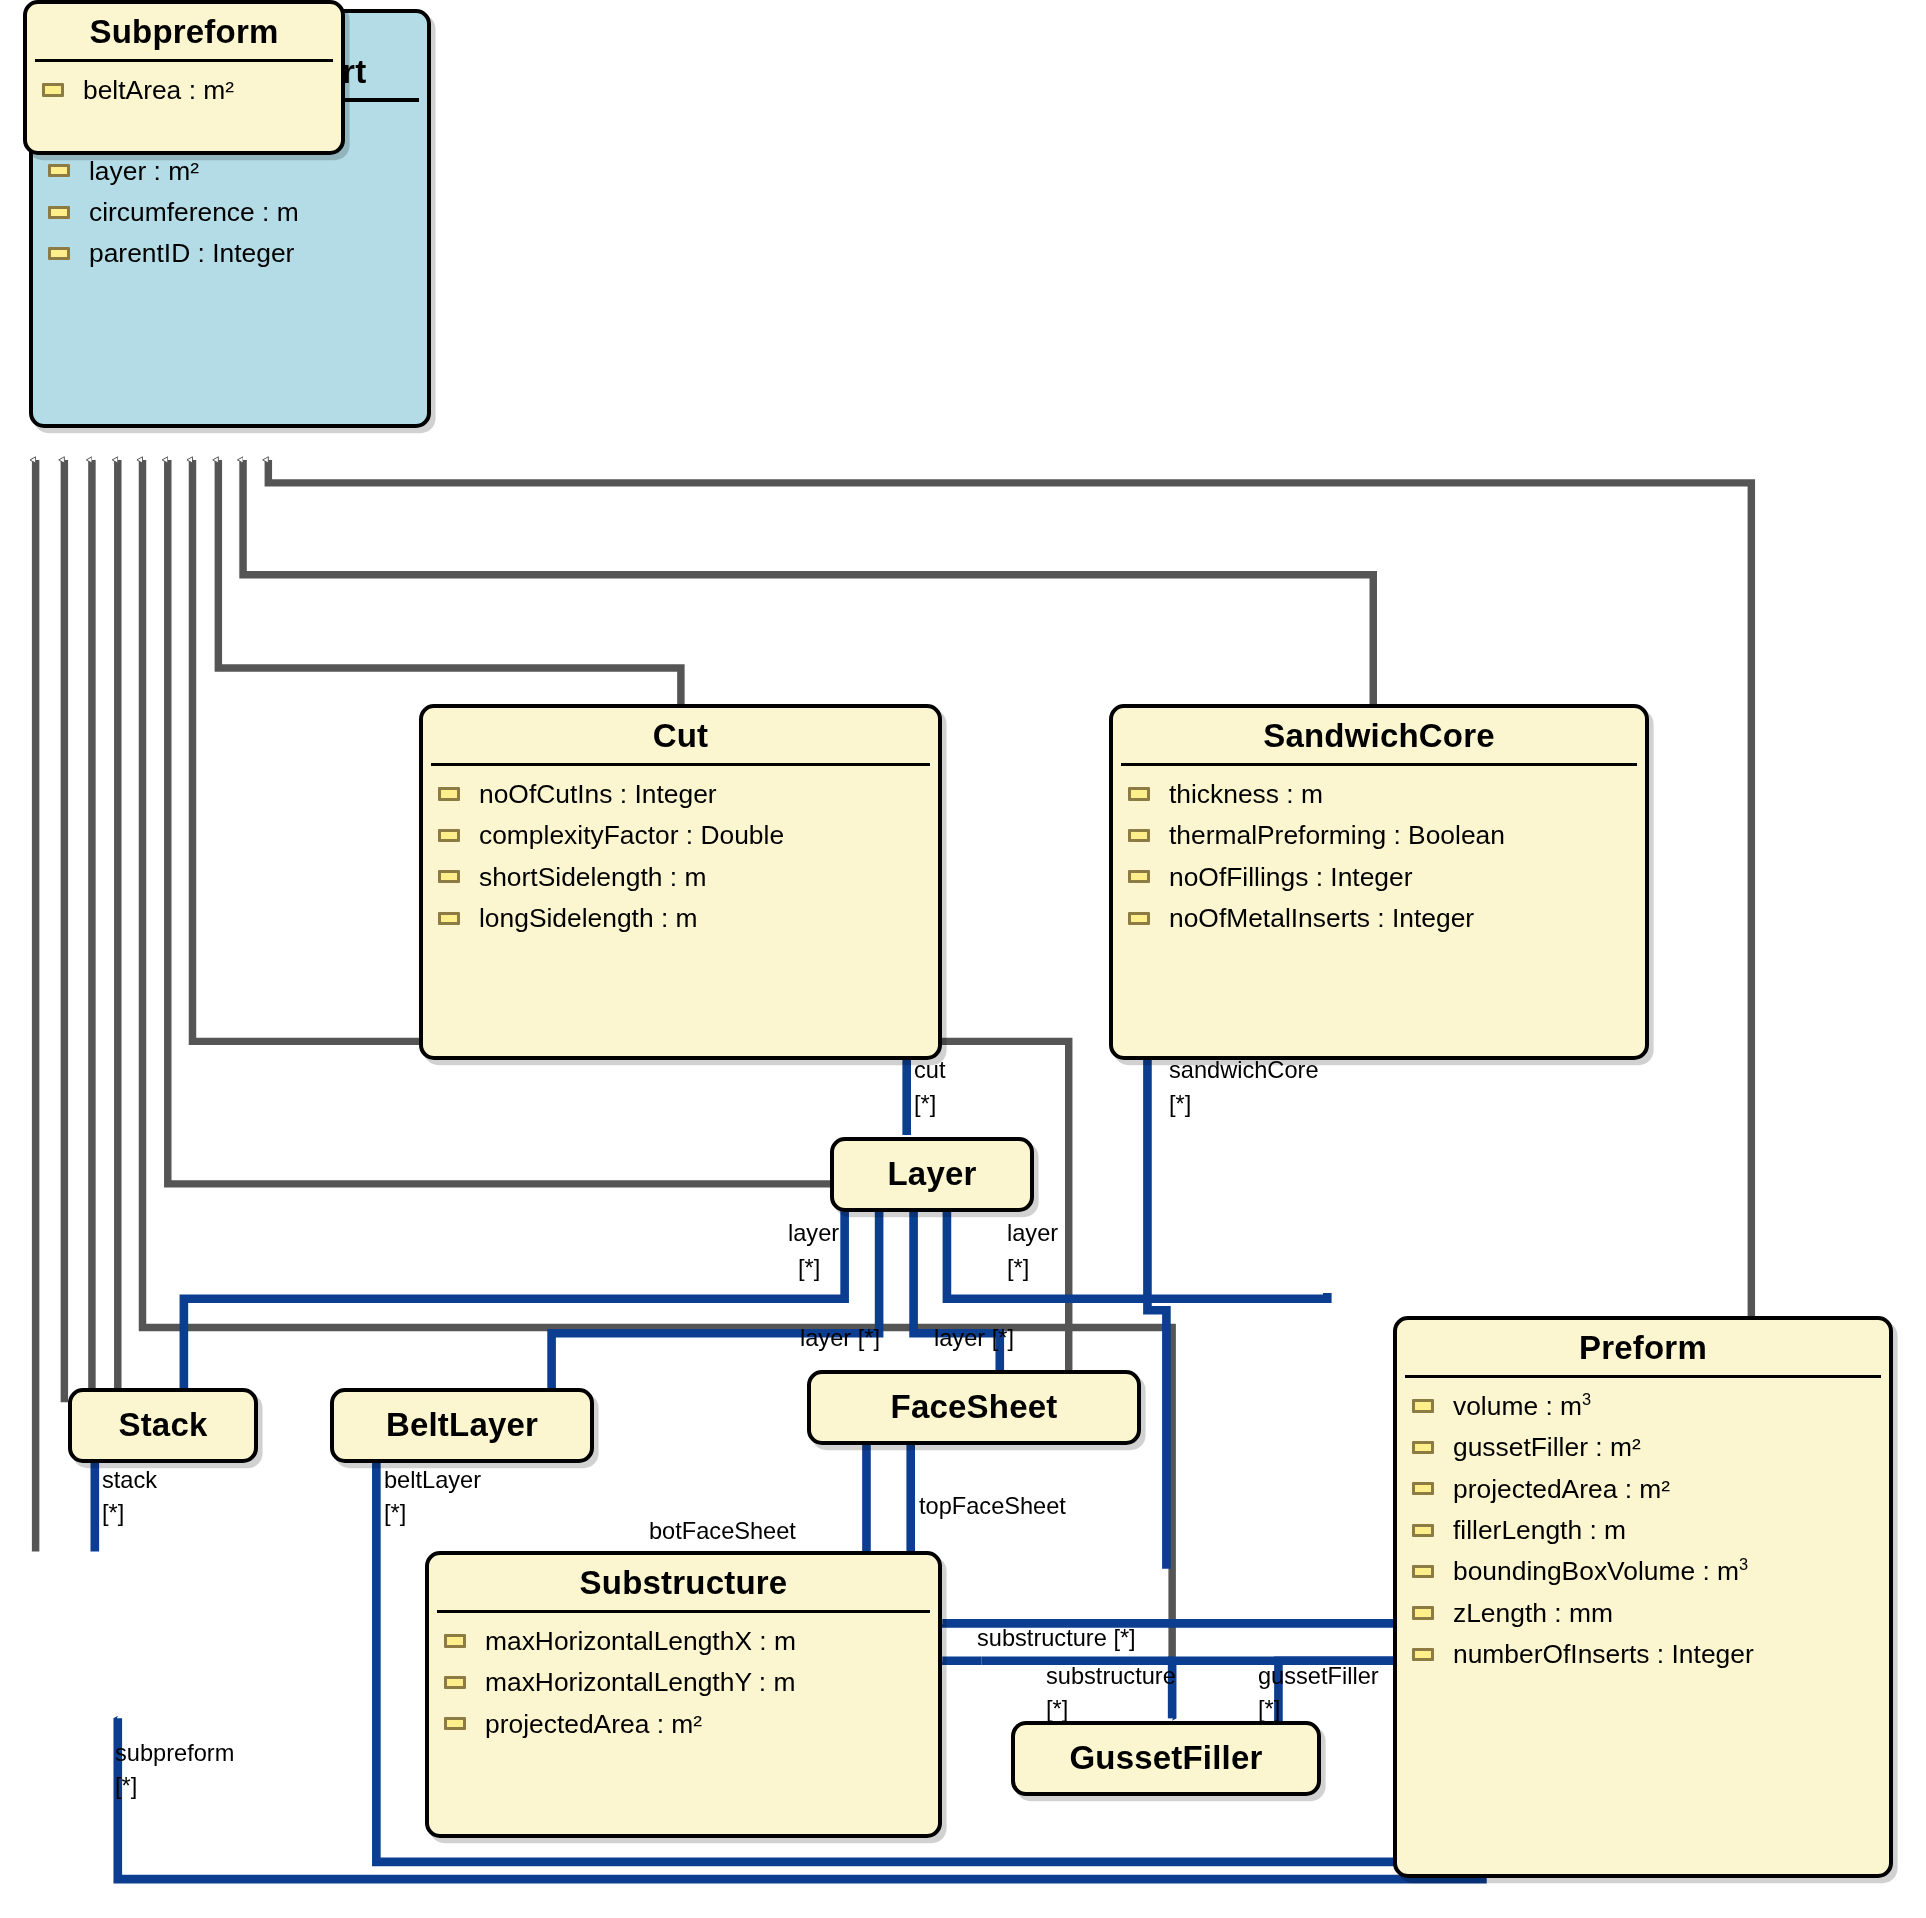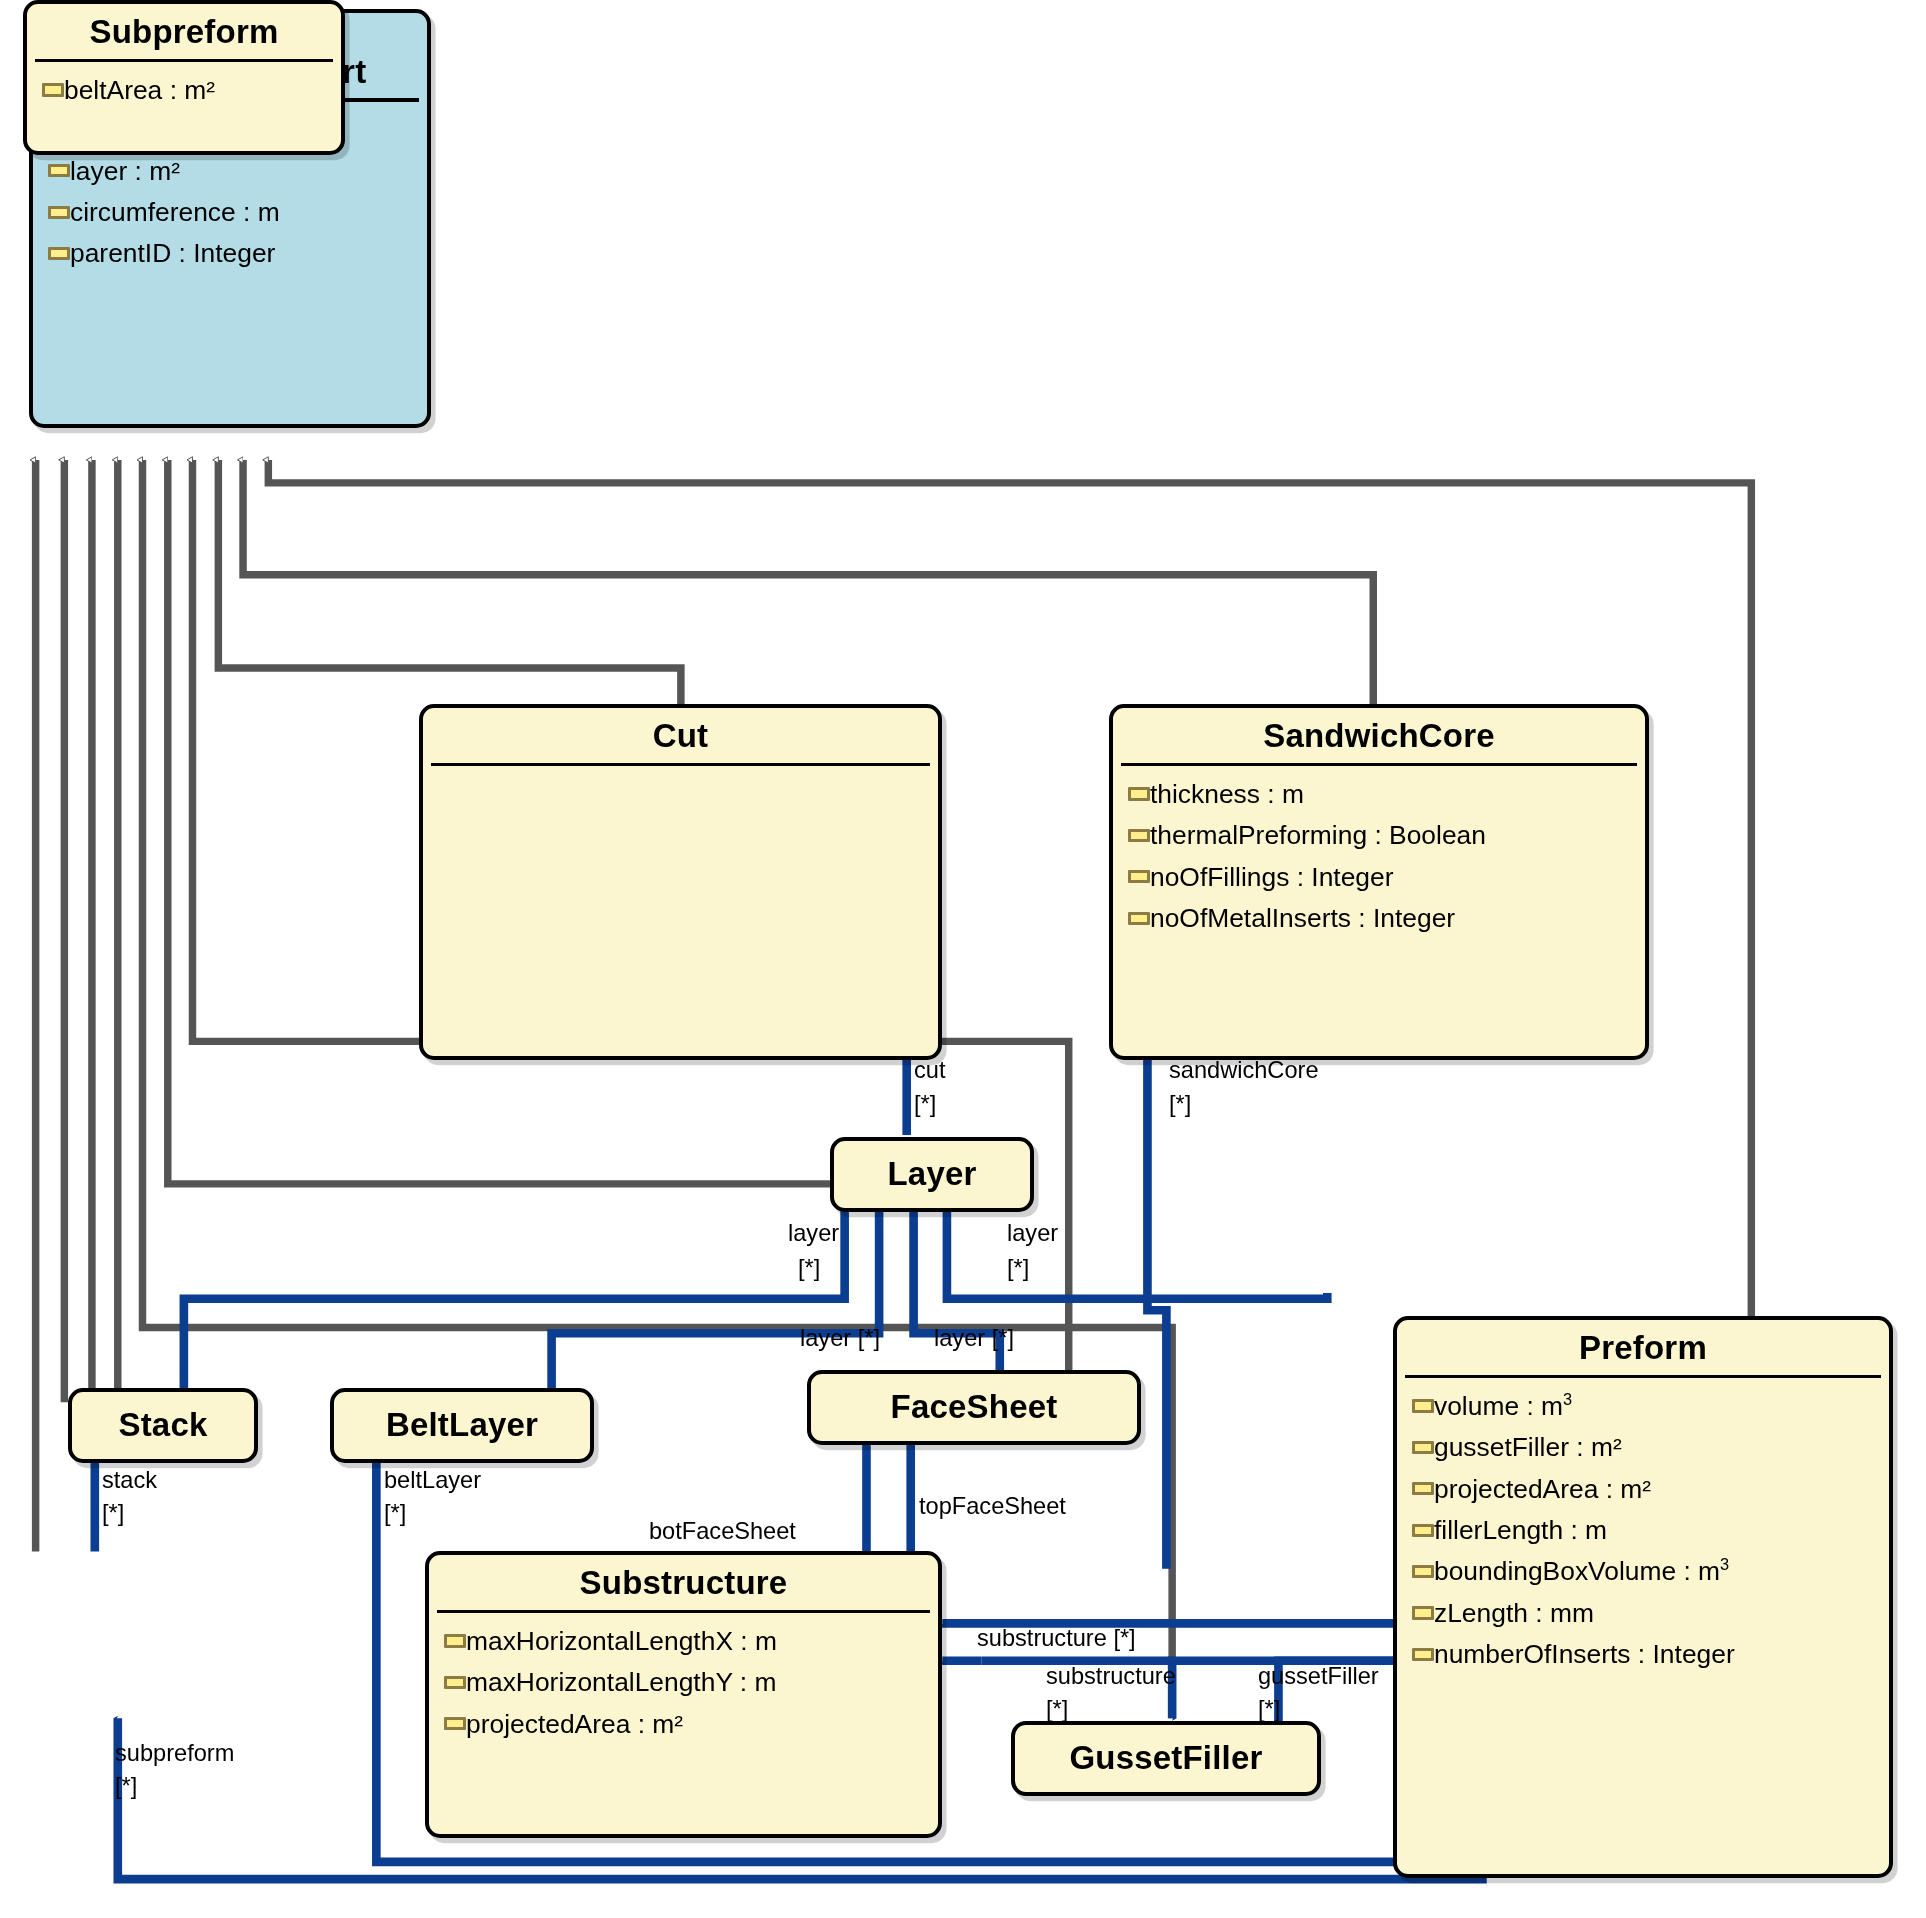--- a/index.html
+++ b/index.html
@@ -8,21 +8,21 @@
   svg.edges{position:absolute;left:0;top:0;width:1926px;height:1919px;}
 
   .cls{position:absolute;box-sizing:border-box;border:4px solid #000000;border-radius:15px;
        box-shadow:4.6px 5.2px 0 rgba(0,0,0,0.18);background:#FCF6D0;}
   .cls.iface{background:#B3DCE6;}
   .cls .hdr{text-align:center;padding:9.2px 10.3px 6.9px 10.3px;}
   .cls .stereo{font-style:italic;font-size:27px;color:#000;line-height:1.12;}
   .cls .name{font-weight:bold;font-size:33px;color:#000;line-height:1.18;letter-spacing:0.2px;}
   .cls .divider{height:3.4px;background:#000;margin:0 8px;}
   .cls .attrs{padding:6.9px 5.7px 8px 15px;}
-  .cls .attr{display:flex;align-items:center;gap:0;font-size:26.4px;color:#000;line-height:1.0;padding:7.5px 0;white-space:nowrap;}
+  .cls .attr{display:flex;align-items:center;gap:19px;font-size:26.4px;color:#000;line-height:1.0;padding:7.5px 0;white-space:nowrap;}
   .cls .attr .vis{flex:0 0 auto;width:22px;height:13.2px;background:#FFEE8C;border:3.4px solid #8C7B42;box-sizing:border-box;border-radius:1.1px;}
   .cls .attr .txt{display:inline-block;}
   .cls.titleonly .hdr{display:flex;align-items:center;justify-content:center;height:100%;padding:0;}
 
   sup.u{font-size:.62em;vertical-align:super;line-height:0;}
 
   .lbl{position:absolute;font-size:23.6px;color:#000;line-height:1.08;white-space:pre;}
 </style>
 </head>
 <body>
@@ -123,20 +123,38 @@
           <span class="txt">parentID : Integer</span>
         </div>
     </div>
   </div>
 
   <div class="cls" style="left:419px;top:704px;width:523px;height:356px;">
     <div class="hdr">
       <div class="name">Cut</div>
     </div>
     <div class="divider"></div>
+    <div class="attrs">
+      <div class="attr">
+          <span class="vis"></span>
+          <span class="txt">noOfCutIns : Integer</span>
+        </div>
+      <div class="attr">
+          <span class="vis"></span>
+          <span class="txt">complexityFactor : Double</span>
+        </div>
+      <div class="attr">
+          <span class="vis"></span>
+          <span class="txt">shortSidelength : m</span>
+        </div>
+      <div class="attr">
+          <span class="vis"></span>
+          <span class="txt">longSidelength : m</span>
+        </div>
+    </div>
   </div>
 
   <div class="cls" style="left:1109px;top:704px;width:540px;height:356px;">
     <div class="hdr">
       <div class="name">SandwichCore</div>
     </div>
     <div class="divider"></div>
     <div class="attrs">
       <div class="attr">
           <span class="vis"></span>

